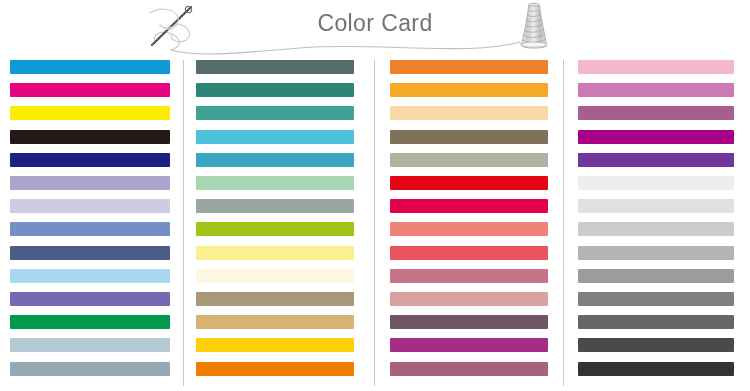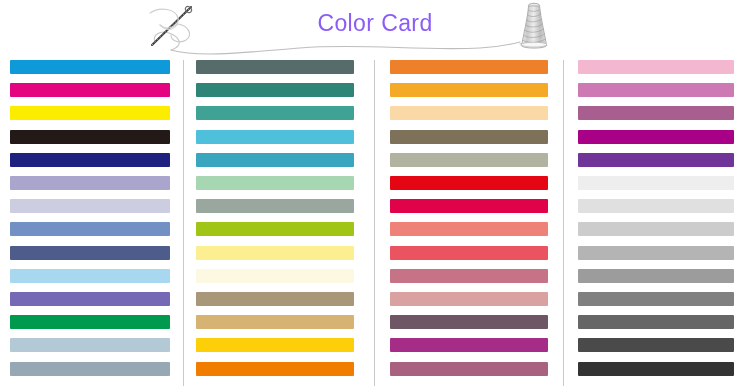--- a/index.html
+++ b/index.html
@@ -150,21 +150,21 @@
           <path d="M529.6,8 C535,11 540,9 540.4,7.5"></path>
           <path d="M527.8,18 C534,22 541,18.5 542,17"></path>
           <path d="M525.8,28 C532.6,33 542,29 543.6,27"></path>
           <path d="M523.8,38 C531.2,43.6 543.6,39.4 545.6,37"></path>
         </g>
         <ellipse cx="534" cy="45.5" rx="12.6" ry="2.6" fill="#ededed" stroke="#a0a0a0" stroke-width="0.8"></ellipse>
         <ellipse cx="534" cy="44.6" rx="12.6" ry="2.4" fill="#f7f7f7" stroke="#b3b3b3" stroke-width="0.6"></ellipse>
       </g>
     </svg>
 
-    <div id="page-title" style="color: #8b5cf6;">Color Card</div>
+    <div id="page-title" style="color: #737373;">Color Card</div>
   </div>
 
   <div id="grid">
     <div class="divider div-0" style="background: rgb(201, 201, 201);"></div>
     <div class="divider div-1" style="background: rgb(201, 201, 201);"></div>
     <div class="divider div-2" style="background: rgb(201, 201, 201);"></div>
 
     <div class="column col-0">
         <div class="swatch" title="process-cyan #0e9ad9" style="top: 4px; height: 14px; background: rgb(14, 154, 217);"></div>
         <div class="swatch" title="magenta #e5047f" style="top: 27.2px; height: 14px; background: rgb(229, 4, 127);"></div>

